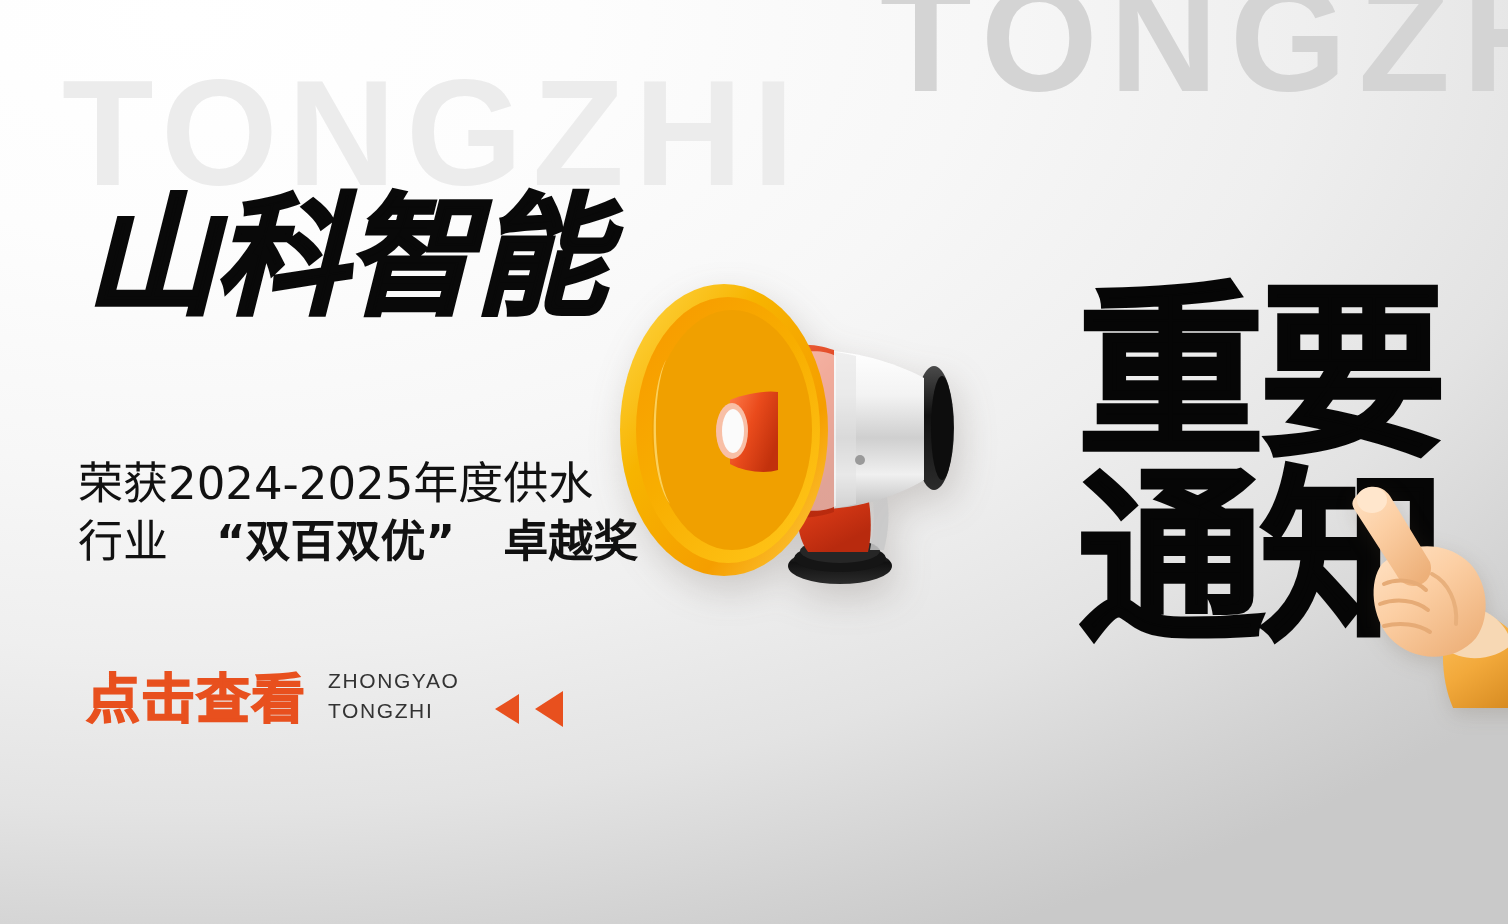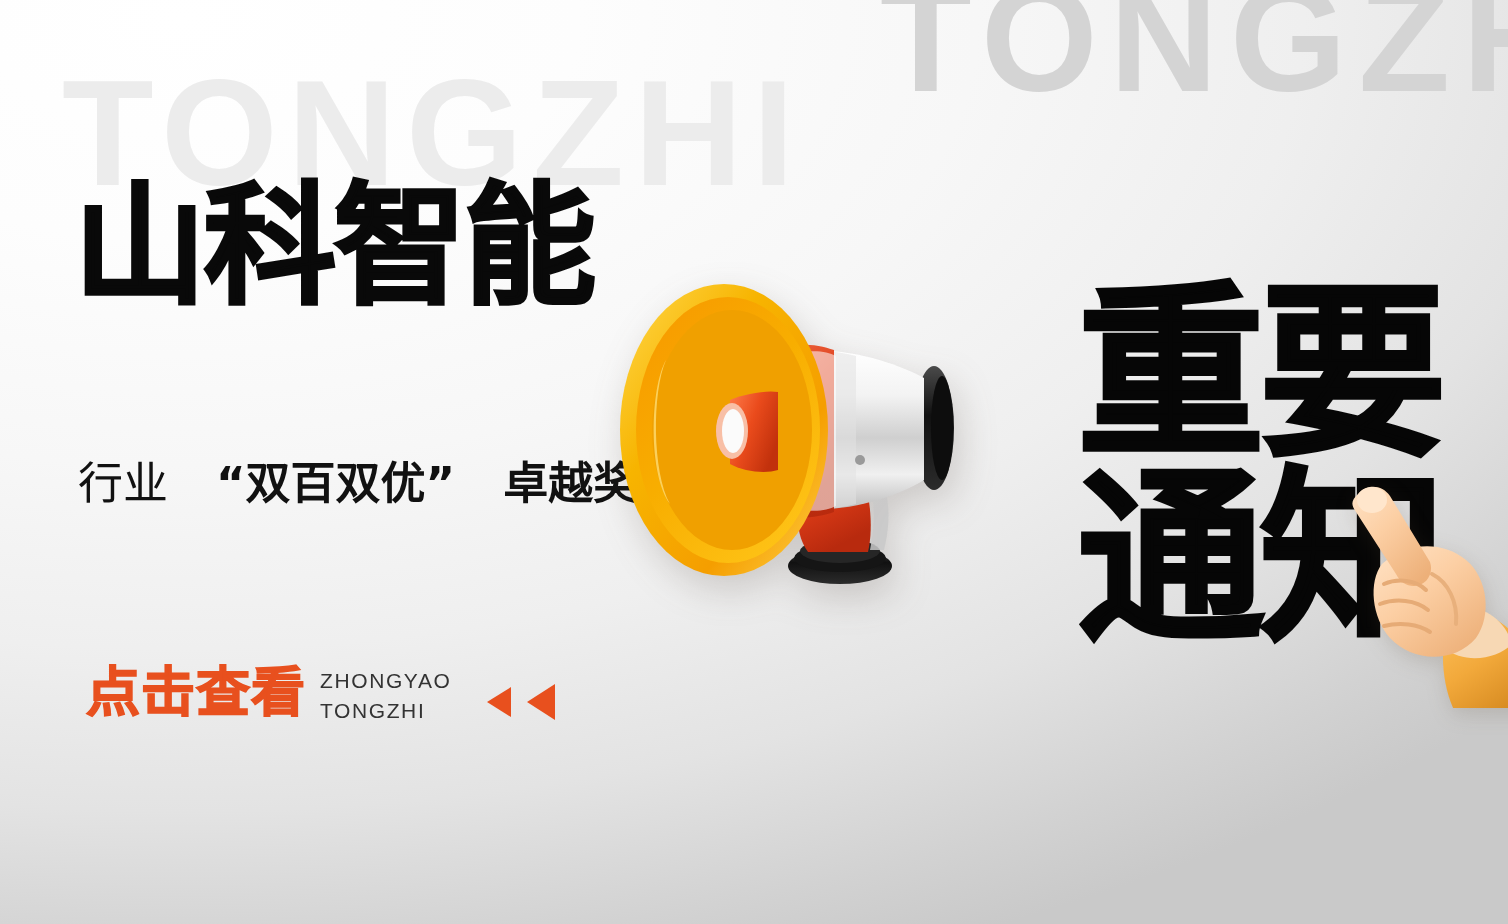--- a/index.html
+++ b/index.html
@@ -49,26 +49,27 @@
     top: 176px;
     width: 700px;
   }
 
   .brand-title {
     font-size: 132px;
     font-weight: 900;
     color: #090909;
     letter-spacing: -2px;
     line-height: 1;
-    margin: 4px;
+    margin: 15px;
     white-space: nowrap;
     font-family: "DejaVu Sans", "Liberation Sans", sans-serif;
     -webkit-text-stroke: 3px #090909;
     position: relative;
     z-index: 5;
+    font-style: italic;
   }
 
   .award {
     position: absolute;
     left: 78px;
     top: 455px;
     width: 560px;
     font-size: 45px;
     line-height: 1.28;
     color: #111111;
@@ -78,35 +79,35 @@
   }
   .award .line { white-space: nowrap; display: block; }
   .award .emph { font-weight: 700; margin-left: 48px; }
 
   
   .cta-row {
     position: absolute;
     left: 86px;
     top: 666px;
     display: flex;
-    align-items: flex-start;
+    align-items: flex-end;
     z-index: 7;
   }
   .cta-main {
     font-size: 54px;
     font-weight: 900;
     color: #e8501e;
     letter-spacing: 1px;
     line-height: 1;
     white-space: nowrap;
     font-family: "DejaVu Sans", "Liberation Sans", sans-serif;
     -webkit-text-stroke: 1.5px #e8501e;
   }
   .cta-pinyin {
-    margin-left: 14px;
+    margin-left: 22px;
     font-size: 21px;
     line-height: 1.45;
     color: #333333;
     letter-spacing: 1.6px;
     font-weight: 400;
     white-space: nowrap;
   }
   .cta-arrows {
     margin-left: 36px;
     display: flex;
@@ -172,20 +173,21 @@
 
   <div class="wm wm-top">TONGZHI</div>
 
   <div class="wm wm-mid">TONGZHI</div>
 
   <div class="left-block">
     <h1 class="brand-title">山科智能</h1>
   </div>
 
   <div class="award">
+    <span class="line">荣获2024-2025年度供水</span>
     <span class="line"><span>行业</span><span class="emph">“双百双优”</span><span class="emph">卓越奖</span></span>
   </div>
 
   <div class="cta-row">
     <span class="cta-main">点击查看</span>
     <span class="cta-pinyin">
       <span>ZHONGYAO</span><br>
       <span>TONGZHI</span>
     </span>
     <span class="cta-arrows">

